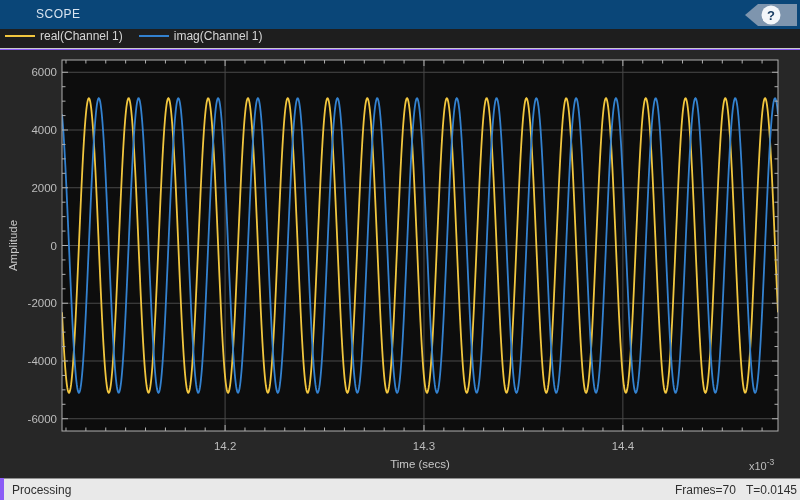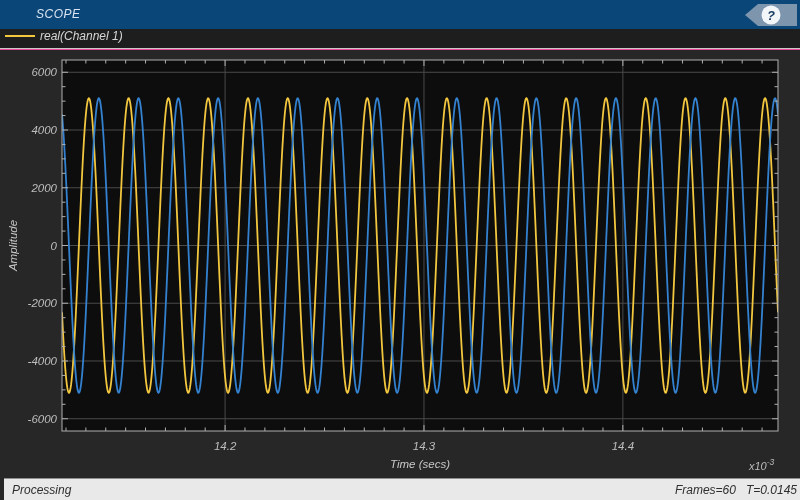--- a/index.html
+++ b/index.html
@@ -1,17 +1,17 @@
 <!DOCTYPE html>
 <html><head>
 <meta charset="utf-8">
 <style>
   html,body{margin:0;padding:0;background:#272727;width:800px;height:500px;overflow:hidden;
     font-family:"Liberation Sans", sans-serif;-webkit-font-smoothing:antialiased;}
-  #window{position:relative;width:800px;height:360px;background:#ec4899;font-style:italic;}
+  #window{position:relative;width:800px;height:500px;background:#8b5cf6;}
 
   
   #toolbar{position:absolute;left:0;top:0;width:800px;height:29px;background:#0a4678;
     display:flex;align-items:center;}
   .tab{color:#d9e4f0;font-size:12px;letter-spacing:0.5px;line-height:29px;cursor:pointer;
     padding:0 2px;white-space:nowrap;}
   #tab-scope{margin-left:34px;}
   #tab-measurements{margin-left:42px;}
   #help-control{position:absolute;right:3px;top:3px;width:56px;height:24px;cursor:pointer;}
 
@@ -45,20 +45,24 @@
       <polygon points="4,12 17,1 56,1 56,23 17,23" fill="#7e95ae"></polygon>
       <circle cx="30" cy="12" r="9.5" fill="#f3f6f9"></circle>
       <text x="30" y="16.5" text-anchor="middle" font-size="13" font-weight="bold" fill="#1b3e63">?</text>
     </svg>
   </div>
 
   <div id="legend-bar">
       <div class="legend-item" style="margin-left: 5px;">
         <div class="legend-swatch" style="background: rgb(242, 198, 62);"></div>
         <span class="legend-label">real(Channel 1)</span>
+      </div>
+      <div class="legend-item" style="margin-left: 16px;">
+        <div class="legend-swatch" style="background: rgb(51, 129, 207);"></div>
+        <span class="legend-label">imag(Channel 1)</span>
       </div>
     </div>
 
   <div id="main">
     <svg id="scope-svg" width="800" height="428" xmlns="http://www.w3.org/2000/svg">
         <rect x="62" y="10" width="716" height="371" fill="#0d0d0d"></rect>
         <line x1="225.08888888888708" y1="10" x2="225.08888888888708" y2="381" stroke="#4a4a4a" stroke-width="1"></line>
         <line x1="423.9777777777791" y1="10" x2="423.9777777777791" y2="381" stroke="#4a4a4a" stroke-width="1"></line>
         <line x1="622.8666666666676" y1="10" x2="622.8666666666676" y2="381" stroke="#4a4a4a" stroke-width="1"></line>
         <line x1="62" y1="22.270428015564203" x2="778" y2="22.270428015564203" stroke="#4a4a4a" stroke-width="1"></line>
@@ -210,18 +214,18 @@
         <text x="57" y="372.7295719844358" text-anchor="end" font-size="11.5" fill="#bdbdbd" font-family="&quot;Liberation Sans&quot;, sans-serif">-6000</text>
         <text x="420" y="418" text-anchor="middle" font-size="11.5" fill="#c8c8c8" font-family="&quot;Liberation Sans&quot;, sans-serif">Time (secs)</text>
         <text x="17" y="195.5" text-anchor="middle" font-size="11.5" fill="#c8c8c8" font-family="&quot;Liberation Sans&quot;, sans-serif" transform="rotate(-90 17 195.5)">Amplitude</text>
         <text x="749" y="420" text-anchor="start" font-size="11" fill="#bdbdbd" font-family="&quot;Liberation Sans&quot;, sans-serif"><tspan>x10</tspan><tspan dy="-5" font-size="8.5">-3</tspan></text>
       </svg>
   </div>
 
   <div id="status-bar">
     <span id="status-left">Processing</span>
     <span id="status-right">
-      <span>Frames=60</span>
+      <span>Frames=70</span>
       <span id="status-time">T=0.0145</span>
     </span>
   </div>
 
 </div>
 
 </body></html>

